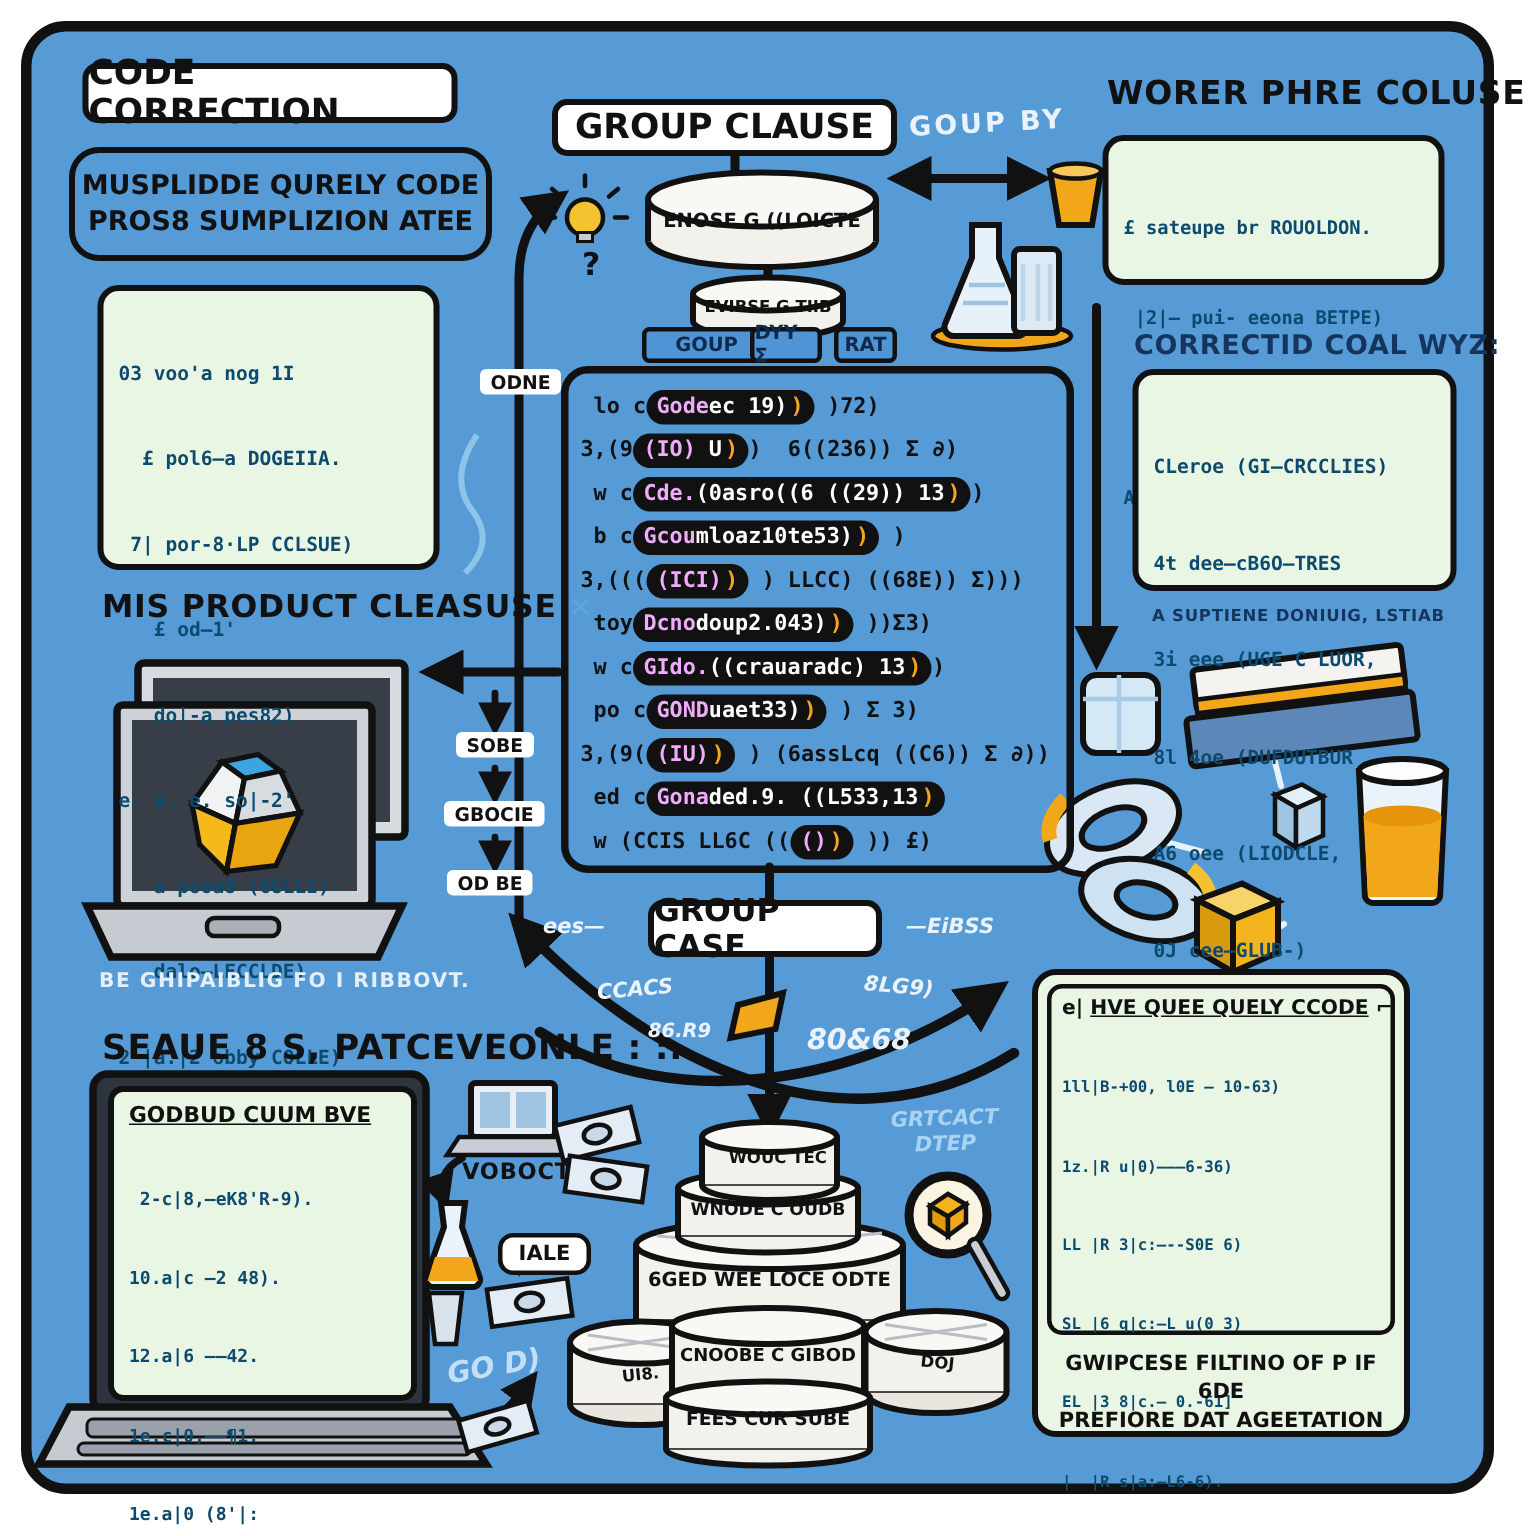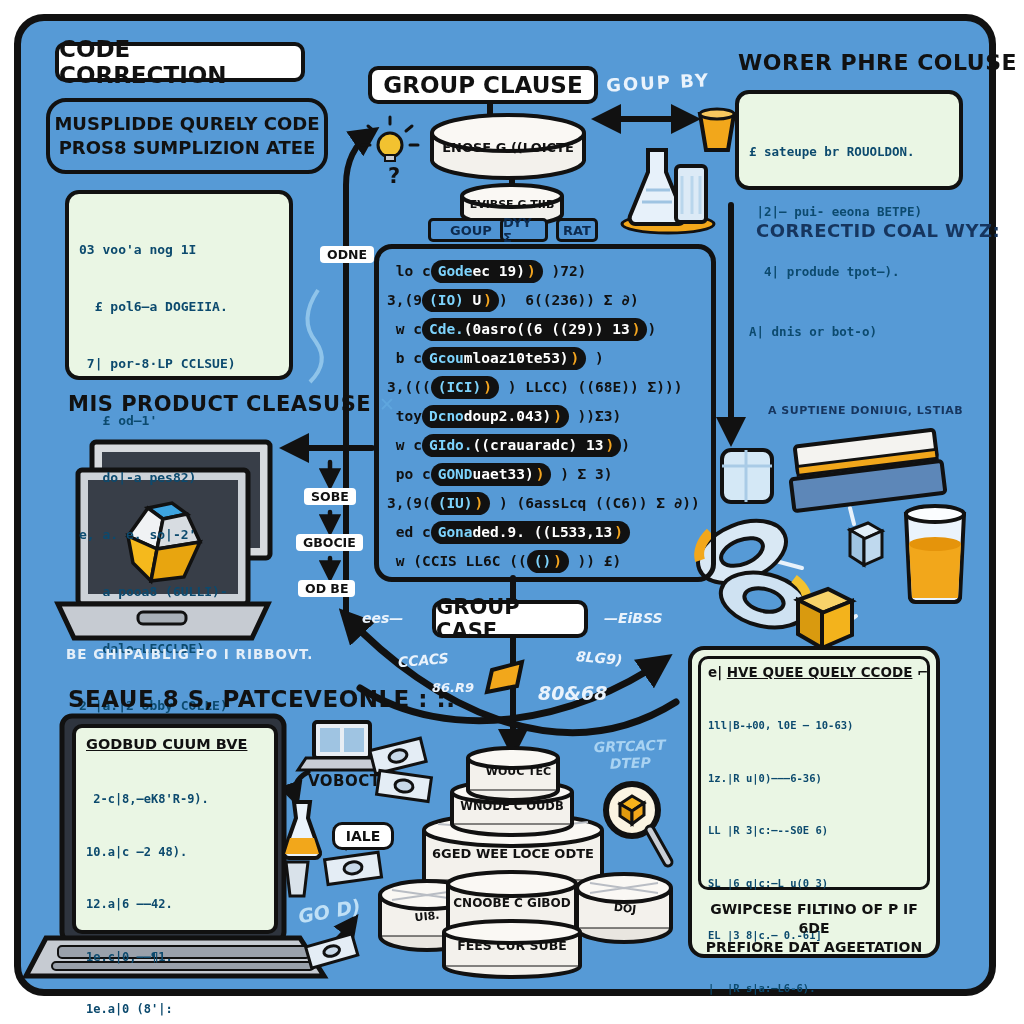--- a/index.html
+++ b/index.html
@@ -19,21 +19,21 @@
         white-space:pre;color:#0c4a6e;}
   .hand{font-weight:900;letter-spacing:.5px;}
   .whnote{color:#EAF3FC;font-weight:900;font-style:italic;}
   .tag{background:#fff;border-radius:4px;padding:1px 7px;font-weight:900;font-size:12.5px;}
   .tab{background:#4F94D4;border:3px solid #111;border-radius:5px;color:#0E2B4E;
        display:flex;align-items:center;justify-content:center;font-weight:900;font-size:13px;}
   .mline{font-family:"DejaVu Sans Mono","Liberation Mono",monospace;font-weight:800;
          font-size:14.5px;line-height:29px;white-space:pre;}
   .pill{display:inline-block;background:#111;color:#fff;border-radius:12px;
         padding:0 7px 1px 7px;line-height:22px;}
-  .pill .pa{color:#7dd3fc;}
+  .pill .pa{color:#f0abfc;}
   .pill .pb{color:#fff;}
   .pill::after{content:")";color:#F4A51F;font-weight:900;margin-left:2px;}
   .ckband{text-align:center;font-weight:800;white-space:nowrap;overflow:hidden;}
   .navy{color:#16355E;}
 </style>
 </head>
 <body>
 
 <div id="stage">
   <div id="card" class="abs"></div>
@@ -373,20 +373,30 @@
   <div class="txt panel" style="left:735px;top:90px;width:228px;height:100px;">
     <div class="code" style="font-size:12.5px;line-height:20px;">
       <div>£ sateupe br ROUOLDON.</div>
       <div> |2|— pui- eeona BETPE)</div>
       <div>  4| produde tpot—).</div>
       <div>A| dnis or bot-o)</div>
     </div>
   </div>
 
   <div class="txt hand navy" style="left:756px;top:220px;font-size:18px;white-space:nowrap;">CORRECTID COAL WYZ:</div>
+  <div class="txt panel" style="left:755px;top:246px;width:216px;height:148px;">
+    <div class="code" style="font-size:13px;line-height:21.5px;">
+      <div>CLeroe (GI—CRCCLIES)</div>
+      <div>4t dee—cB6O–TRES</div>
+      <div>3i eee (UGE C LUOR,</div>
+      <div>8l 4oe (DUFDUTBUR</div>
+      <div>A6 oee (LIODCLE,</div>
+      <div>0J cee—GLUB-)</div>
+    </div>
+  </div>
   <div class="txt hand navy" style="left:768px;top:404px;font-size:11px;white-space:nowrap;">A SUPTIENE DONIUIG, LSTIAB</div>
 
   <div class="txt panel" style="left:688px;top:646px;width:252px;height:312px;border-radius:16px;padding:6px;">
     <div style="border:3px solid #111;border-radius:10px;padding:5px 7px;height:234px;box-sizing:border-box;">
       <div style="font-weight:900;font-size:13.5px;white-space:nowrap;">
         <span>e</span>|
         <span style="text-decoration:underline;">HVE QUEE QUELY CCODE</span> ⌐
       </div>
       <div class="code" style="font-size:10.5px;line-height:17.5px;margin-top:2px;">
         <div>1ll|B-+00, l0E — 10-63)</div>

